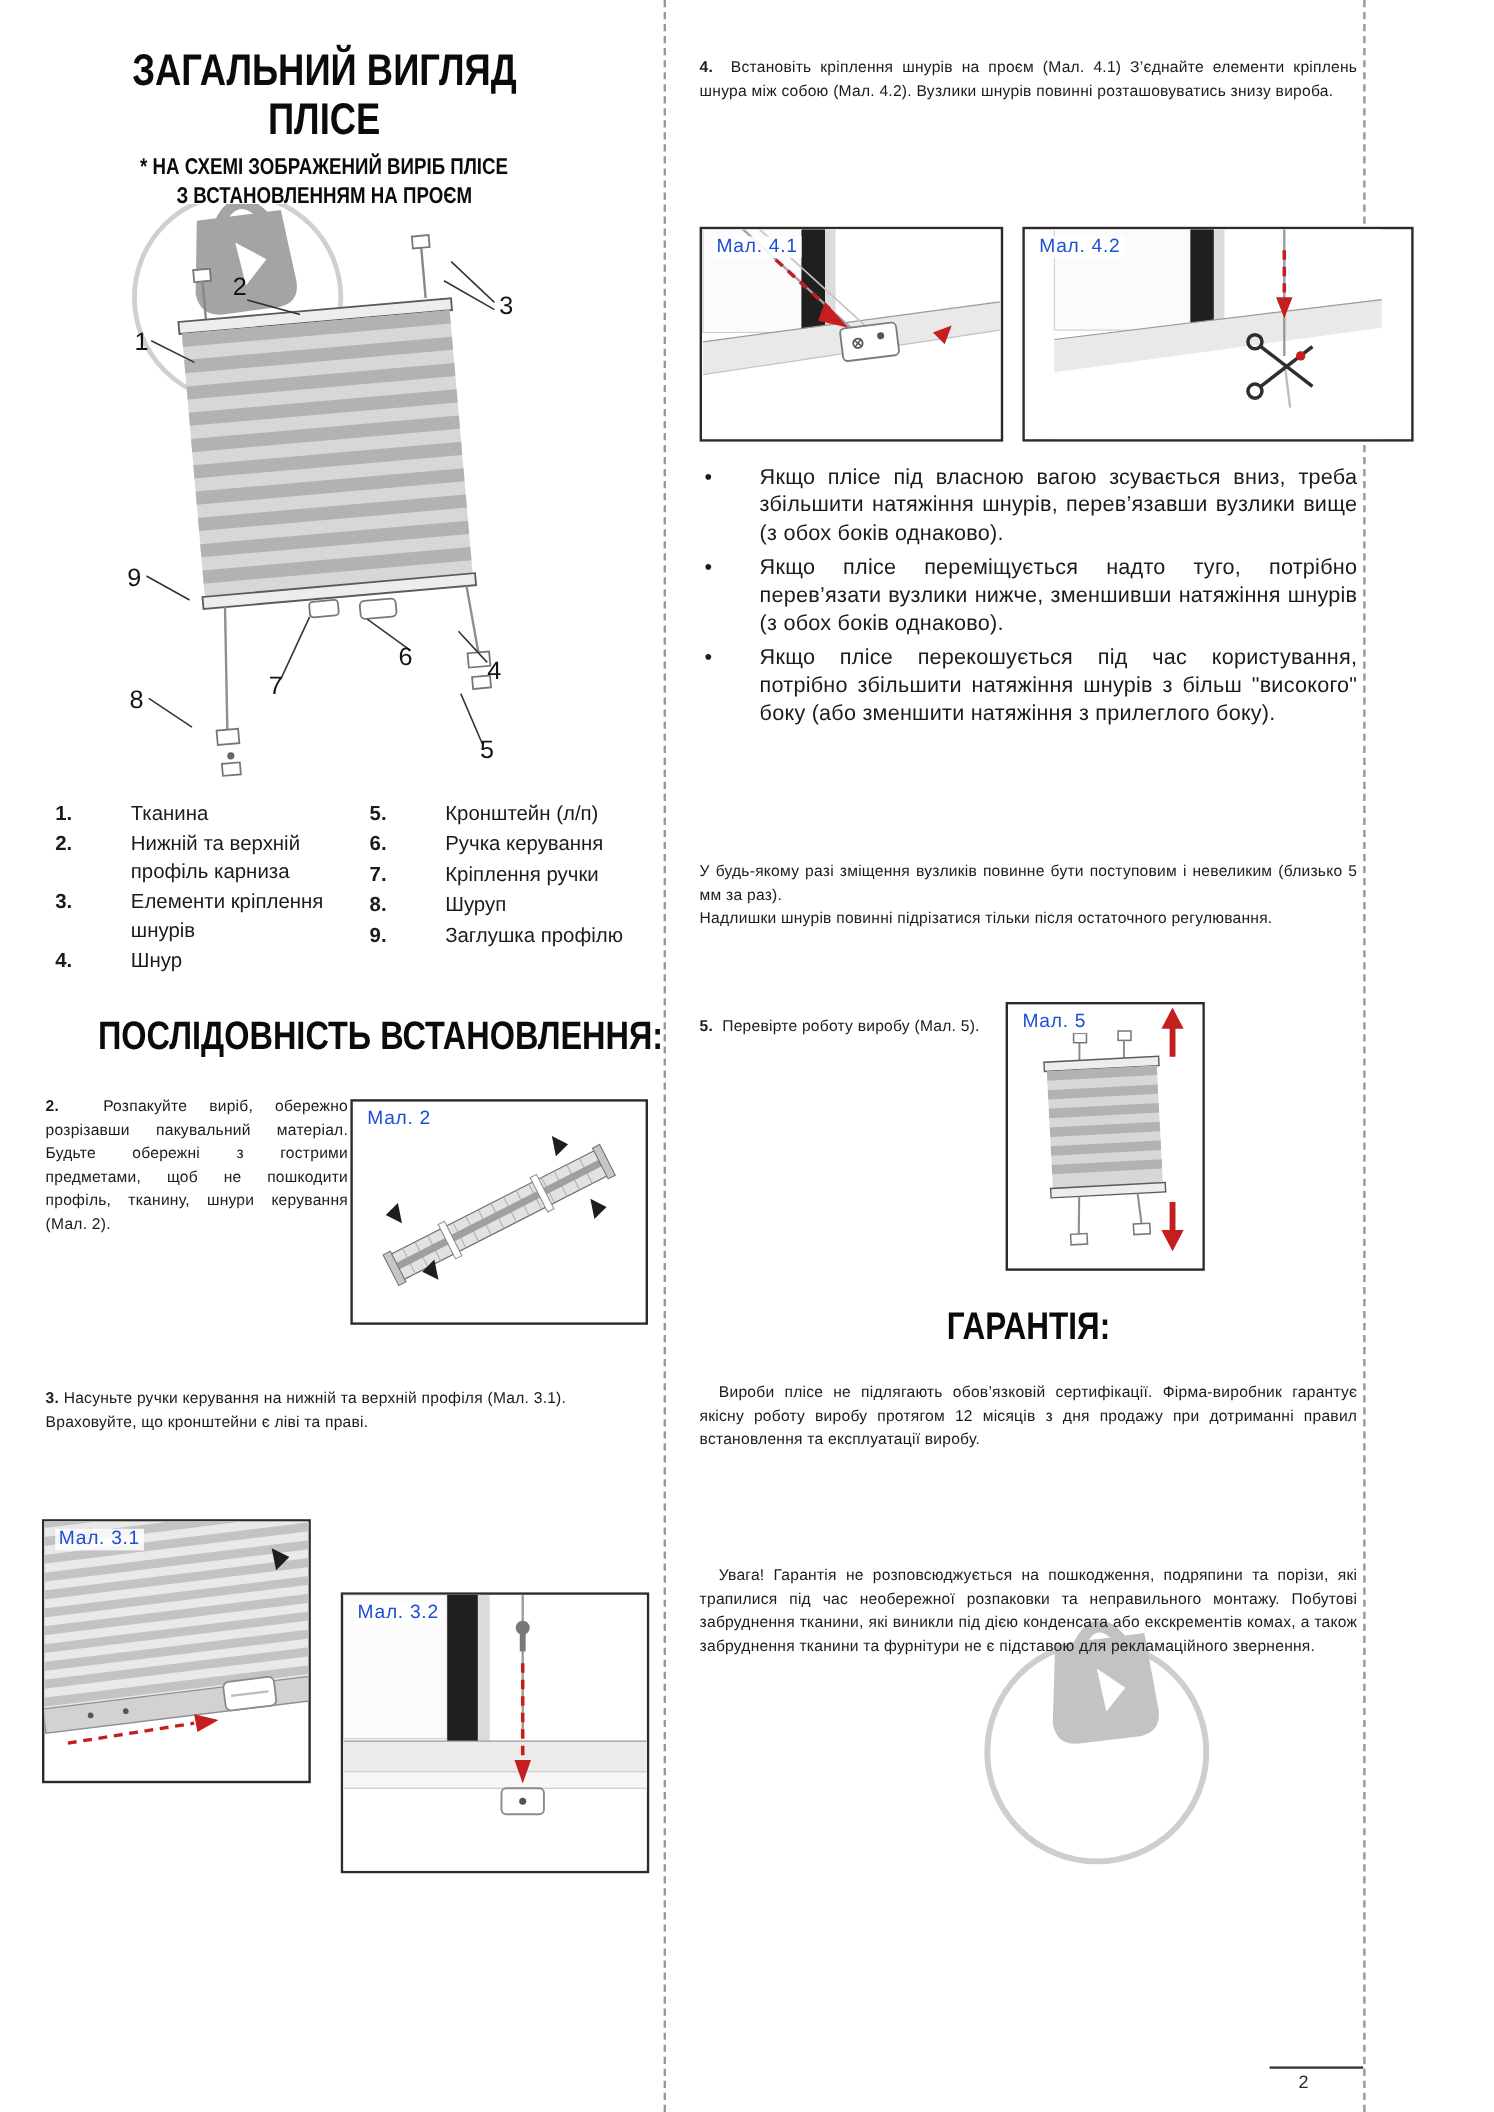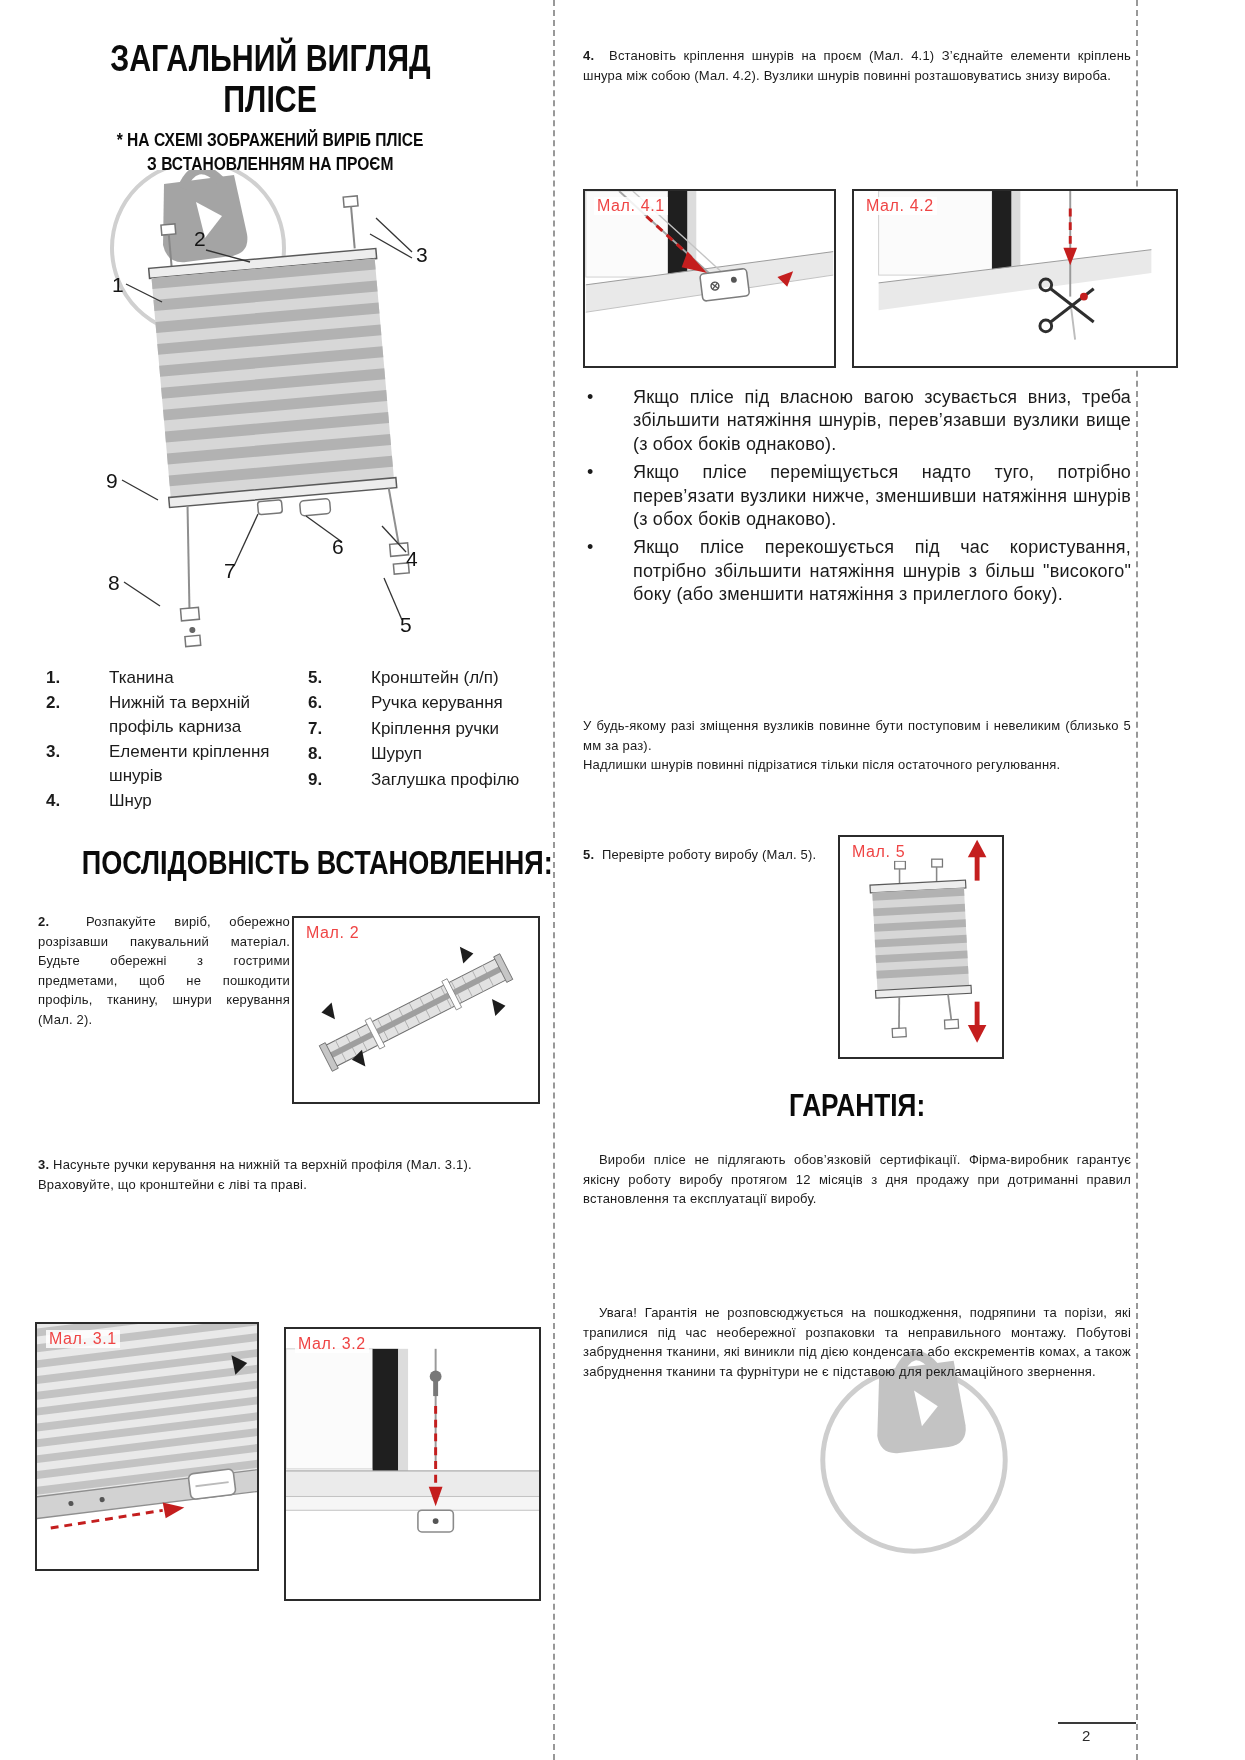--- a/index.html
+++ b/index.html
@@ -37,24 +37,24 @@
   .ltext { flex:1;margin-left:36px; }
 
   .seq-heading { left:30px; top:845px; width:512px; }
   .step2      { left:38px;  top:912px; width:252px; }
   .step3      { left:38px;  top:1155px; width:503px; }
   .step4      { left:583px; top:46px;  width:548px; }
   .step5      { left:583px; top:845px; width:248px; }
 
   .figure { position:absolute; border:2px solid #2b2b2b; background:#fff; }
   .figure > svg { position:absolute; left:0; top:0; width:100%; height:100%; }
-  .figlabel { position:absolute; top:6px; left:9px; font-size:16px; letter-spacing:.6px; color:#ef4444; background:rgba(255,255,255,.85); padding:0 3px; z-index:3; }
+  .figlabel { position:absolute; top:6px; left:9px; font-size:16px; letter-spacing:.6px; color:#1d4ed8; background:rgba(255,255,255,.85); padding:0 3px; z-index:3; }
   .figure-2  { left:292px; top:916px;  width:248px; height:188px; }
-  .figure-31 { left:35px;  top:1322px; width:224px; height:249px; }
-  .figure-32 { left:284px; top:1327px; width:257px; height:274px; }
+  .figure-31 { left:35px;  top:1266px; width:224px; height:220px; }
+  .figure-32 { left:284px; top:1327px; width:257px; height:234px; }
   .figure-41 { left:583px; top:189px;  width:253px; height:179px; }
   .figure-42 { left:852px; top:189px;  width:326px; height:179px; }
   .figure-5  { left:838px; top:835px;  width:166px; height:224px; }
 
   .bullets { left:583px; top:386px; width:548px; }
   .bullet-item { display:flex; margin-bottom:5px; }
   .bullet-dot { width:50px; flex:none; font-size:18px; line-height:1.3; padding-left:4px; }
   .bullet-text { flex:1; font-size:18px; line-height:1.3; text-align:justify; letter-spacing:.2px; }
 
   .adjust { left:583px; top:716px; width:548px; }

